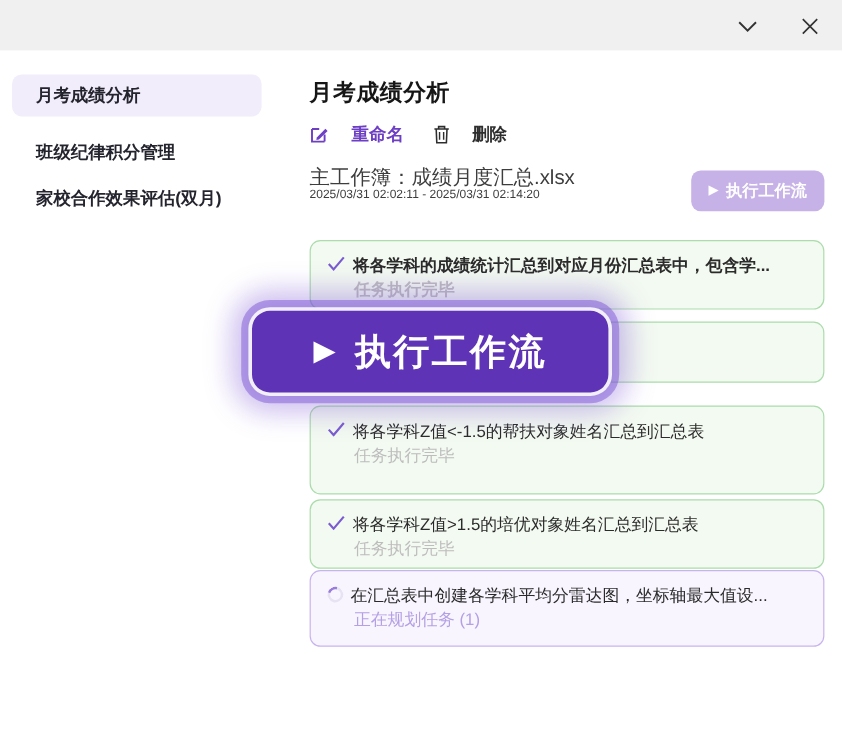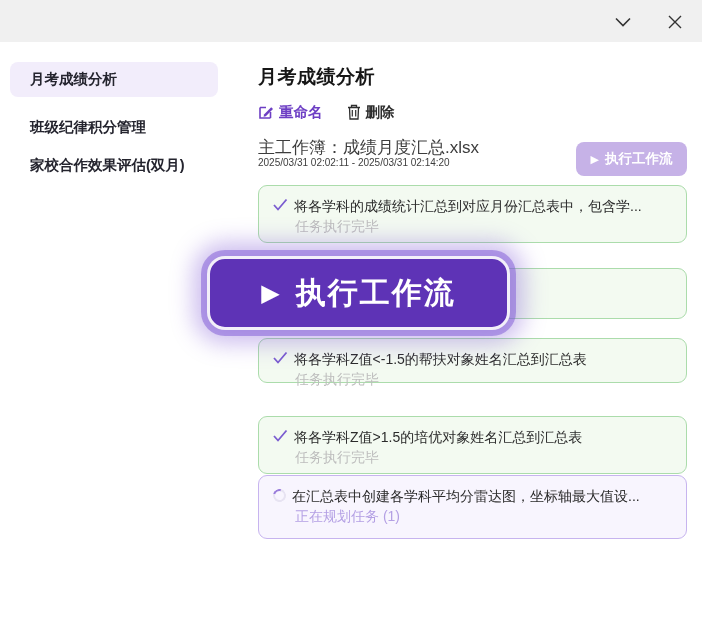--- a/index.html
+++ b/index.html
@@ -48,21 +48,21 @@
   .si-1 { top: 110px; }
   .si-2 { top: 148px; }
 
   
   .main-title {
     position: absolute; left: 258px; top: 64px;
     font-size: 19px; font-weight: 700; color: #161616;
     letter-spacing: 0.5px;
   }
   .actions { position: absolute; left: 258px; top: 101px; height: 22px; display: flex; align-items: center; gap: 24px; }
-  .action-btn { display: flex; align-items: center; gap: 5px; cursor: pointer; font-size: 14.5px; font-weight: 600; }
+  .action-btn { display: flex; align-items: center; gap: 19px; cursor: pointer; font-size: 14.5px; font-weight: 600; }
   .action-btn.rename { color: #6d3fc4; }
   .action-btn.delete { color: #2e2e2e; }
   .meta-workbook { position: absolute; left: 258px; top: 136px; font-size: 17px; color: #3d3d3d; }
   .meta-time { position: absolute; left: 258px; top: 157px; font-size: 10px; color: #3d3d3d; }
 
   .run-btn-small {
     position: absolute; left: 576px; top: 142px;
     width: 111px; height: 34px;
     background: #c6b2e7;
     border: none; border-radius: 8px;
@@ -75,23 +75,23 @@
 
   
   .card {
     position: absolute; left: 258px;
     width: 429px;
     border-radius: 9px;
     padding: 11px 14px 0 14px;
   }
   .card.green { background: #f3faf1; border: 1px solid #abdcab; }
   .card.purple { background: #f8f5fe; border: 1px solid #c7b4ef; }
-  .c-0 { top: 185px; height: 58px; }
+  .c-0 { top: 200px; height: 58px; font-weight: bold; }
   .c-1 { top: 268px; height: 51px; padding-top: 13px; }
-  .c-2 { top: 338px; height: 45px; }
+  .c-2 { top: 338px; height: 74px; }
   .c-3 { top: 416px; height: 58px; }
   .c-4 { top: 475px; height: 64px; }
   .card-row { display: flex; align-items: flex-start; gap: 6px; }
   .card-text {
     font-size: 14px; color: #2b2b2b; line-height: 18px;
     white-space: nowrap; overflow: hidden;
   }
   .card-status { font-size: 14px; color: #bdbdbd; margin-left: 22px; margin-top: 3px; }
   .card-status.planning { color: #b4a0e4; }
   .check-icon { flex: 0 0 auto; margin-top: 1px; }

